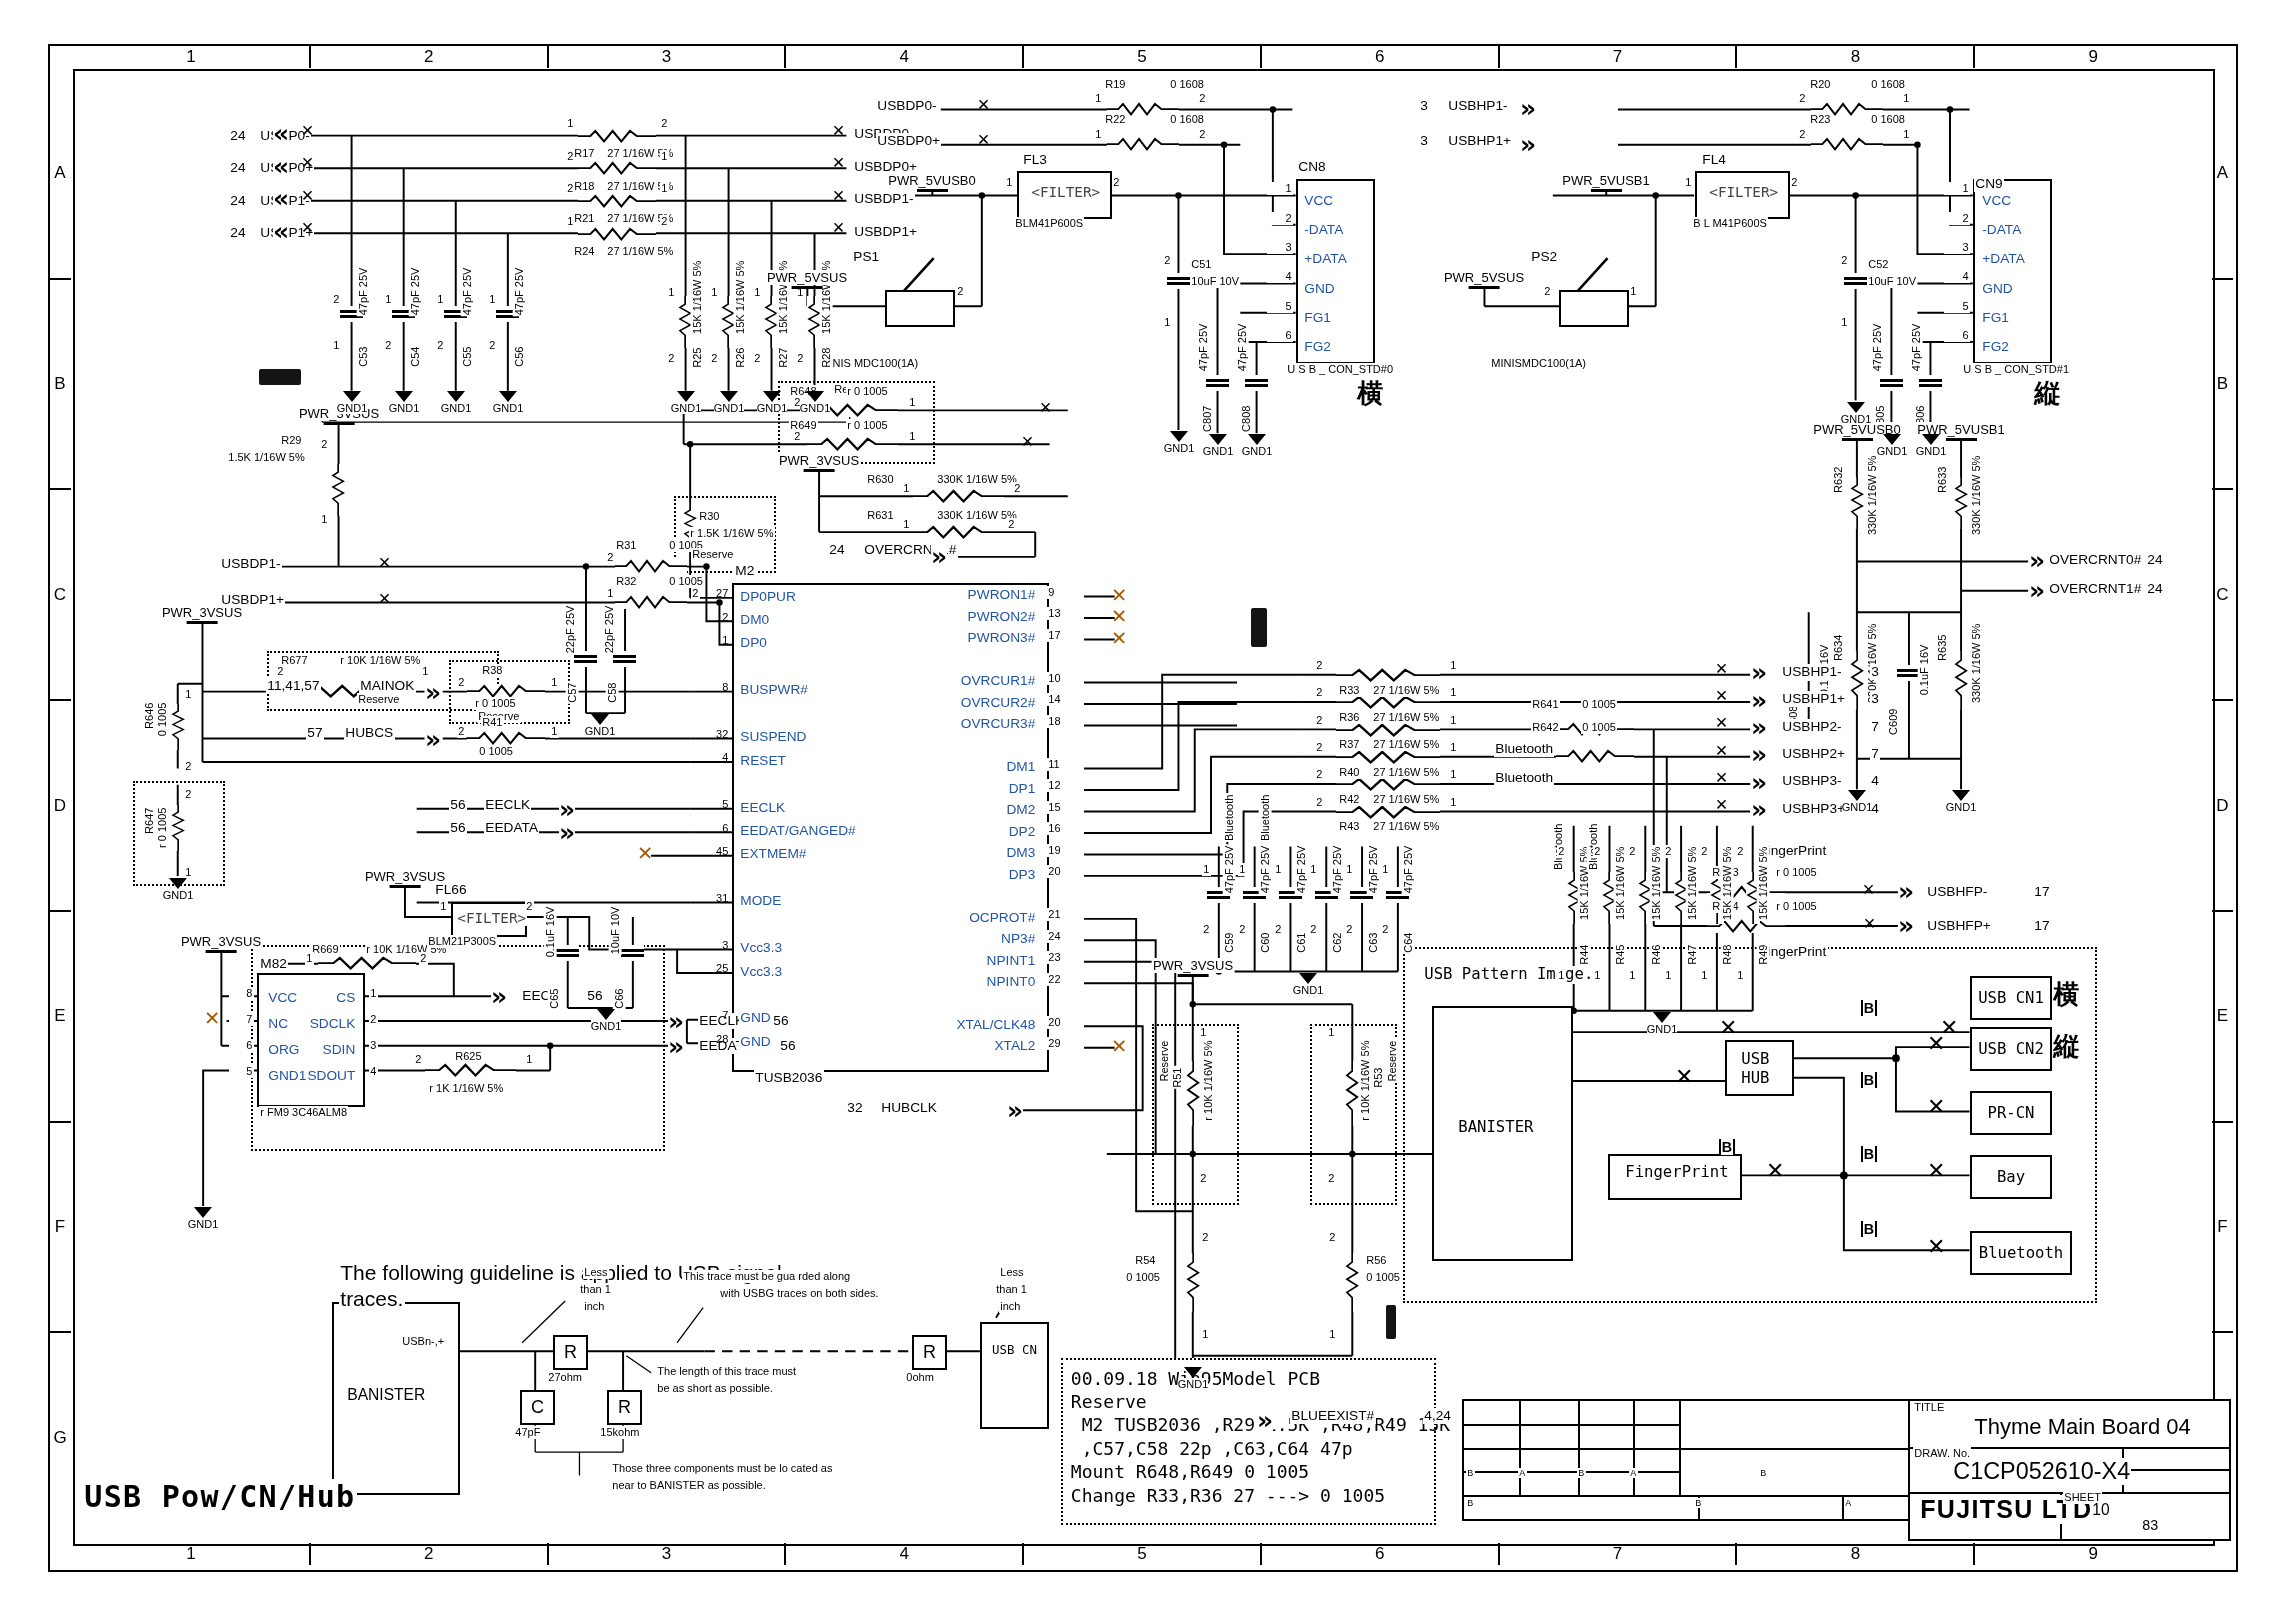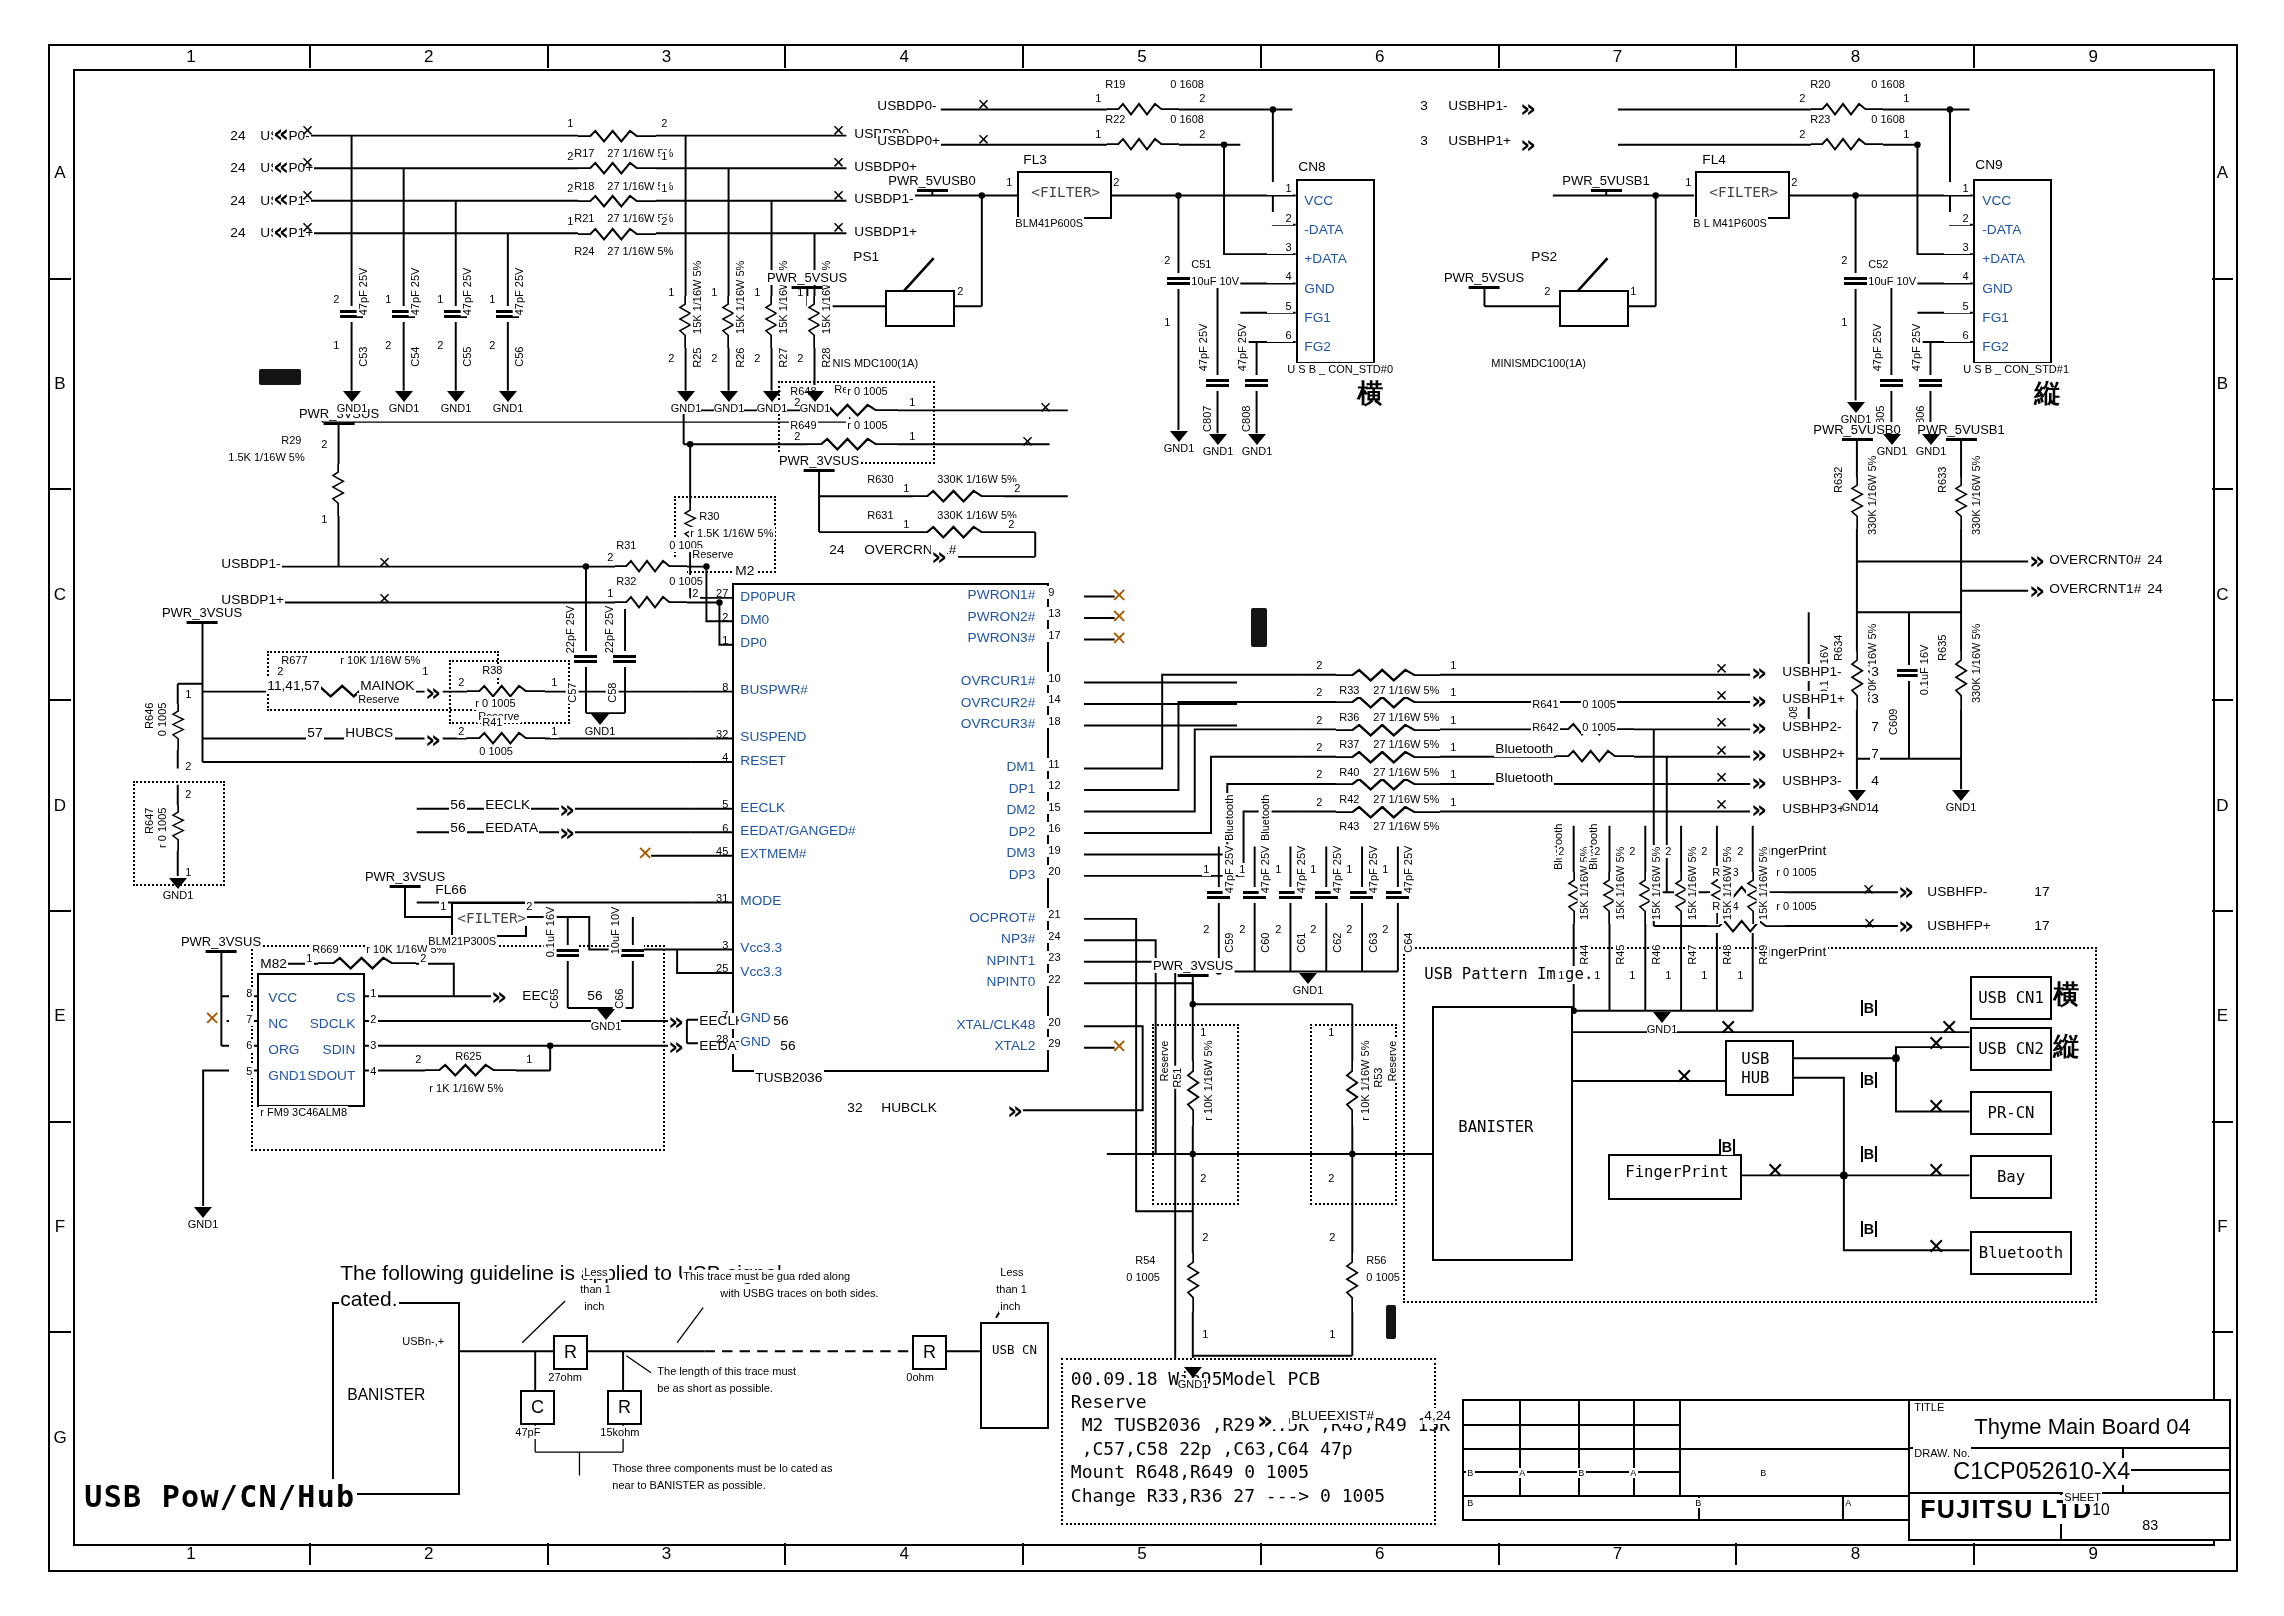--- a/index.html
+++ b/index.html
@@ -324,21 +324,21 @@
       <div class="lb sm" style="left: 1543px; top: 285px;">2</div>
       <div class="lb sm" style="left: 1629px; top: 285px;">1</div>
       <div class="lb sm" style="left: 1867px; top: 258px;">C52</div>
       <div class="lb sm" style="left: 1867px; top: 275px;">10uF 10V</div>
       <div class="lb sm" style="left: 1840px; top: 254px;">2</div>
       <div class="lb sm" style="left: 1840px; top: 316px;">1</div>
       <div class="lb vt sm" style="left: 1871px; top: 322px;">47pF 25V</div>
       <div class="lb vt sm" style="left: 1874px; top: 404px;">C805</div>
       <div class="lb vt sm" style="left: 1910px; top: 322px;">47pF 25V</div>
       <div class="lb vt sm" style="left: 1914px; top: 404px;">C806</div>
-      <div class="lb" style="left: 1974px; top: 157px;">CN9</div>
+      <div class="lb" style="left: 1974px; top: 176px;">CN9</div>
       <div class="lb sm" style="left: 1962px; top: 363px;">U S B _ CON_STD#1</div>
       <div class="lb mark" style="left: 2033px; top: 379px;">縦</div>
       <div class="lb sm" style="left: 833px; top: 383px;">Reserve</div>
       <div class="lb sm" style="left: 789px; top: 385px;">R648</div>
       <div class="lb sm" style="left: 846px; top: 385px;">r 0 1005</div>
       <div class="lb sm" style="left: 793px; top: 396px;">2</div>
       <div class="lb sm" style="left: 908px; top: 396px;">1</div>
       <div class="lb sm" style="left: 789px; top: 419px;">R649</div>
       <div class="lb sm" style="left: 846px; top: 419px;">r 0 1005</div>
       <div class="lb sm" style="left: 793px; top: 430px;">2</div>
@@ -486,21 +486,21 @@
       <div class="lb" style="left: 1290px; top: 1408px;">BLUEEXIST#</div>
       <div class="lb" style="left: 1423px; top: 1408px;">4,24</div>
       <div class="lb mono h24" style="left: 1423px; top: 966px;">USB Pattern Image.</div>
       <div class="lb mono h24" style="left: 1457px; top: 1119px;">BANISTER</div>
       <div class="lb mono h24" style="left: 1740px; top: 1051px;">USB</div>
       <div class="lb mono h24" style="left: 1740px; top: 1070px;">HUB</div>
       <div class="lb mono h24" style="left: 1624px; top: 1164px;">FingerPrint</div>
       <div class="lb mark" style="left: 2052px; top: 980px;">横</div>
       <div class="lb mark" style="left: 2052px; top: 1032px;">縦</div>
       <div class="lb h32" style="left: 339px; top: 1261px;">The following guideline is applied to USB signal</div>
-      <div class="lb h32" style="left: 339px; top: 1287px;">cated.</div>
+      <div class="lb h32" style="left: 339px; top: 1287px;">traces.</div>
       <div class="lb h24" style="left: 346px; top: 1386px;">BANISTER</div>
       <div class="lb sm" style="left: 401px; top: 1335px;">USBn-,+</div>
       <div class="lb sm" style="left: 547px; top: 1371px;">27ohm</div>
       <div class="lb sm" style="left: 514px; top: 1426px;">47pF</div>
       <div class="lb sm" style="left: 599px; top: 1426px;">15kohm</div>
       <div class="lb sm" style="left: 905px; top: 1371px;">0ohm</div>
       <div class="lb sm" style="left: 583px; top: 1266px;">Less</div>
       <div class="lb sm" style="left: 579px; top: 1283px;">than 1</div>
       <div class="lb sm" style="left: 583px; top: 1300px;">inch</div>
       <div class="lb sm" style="left: 999px; top: 1266px;">Less</div>

